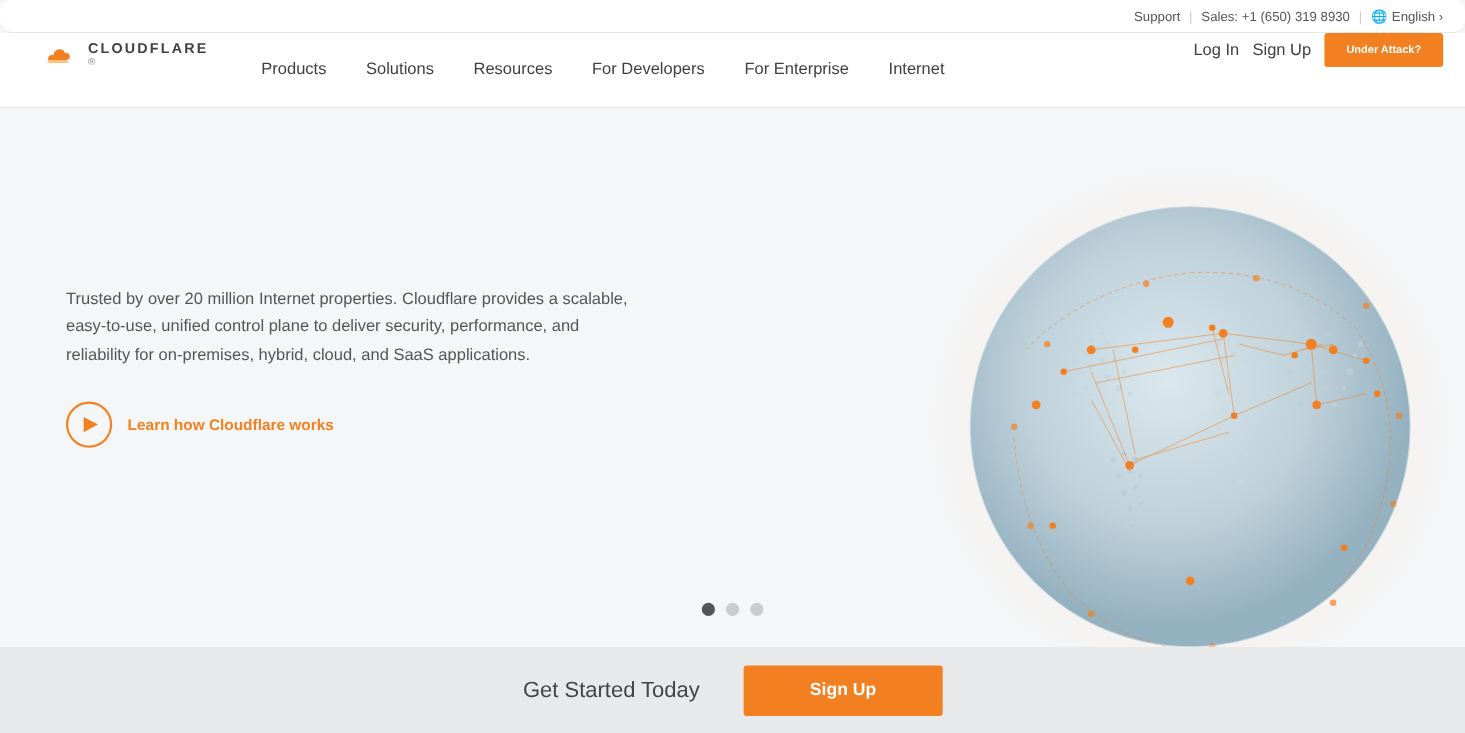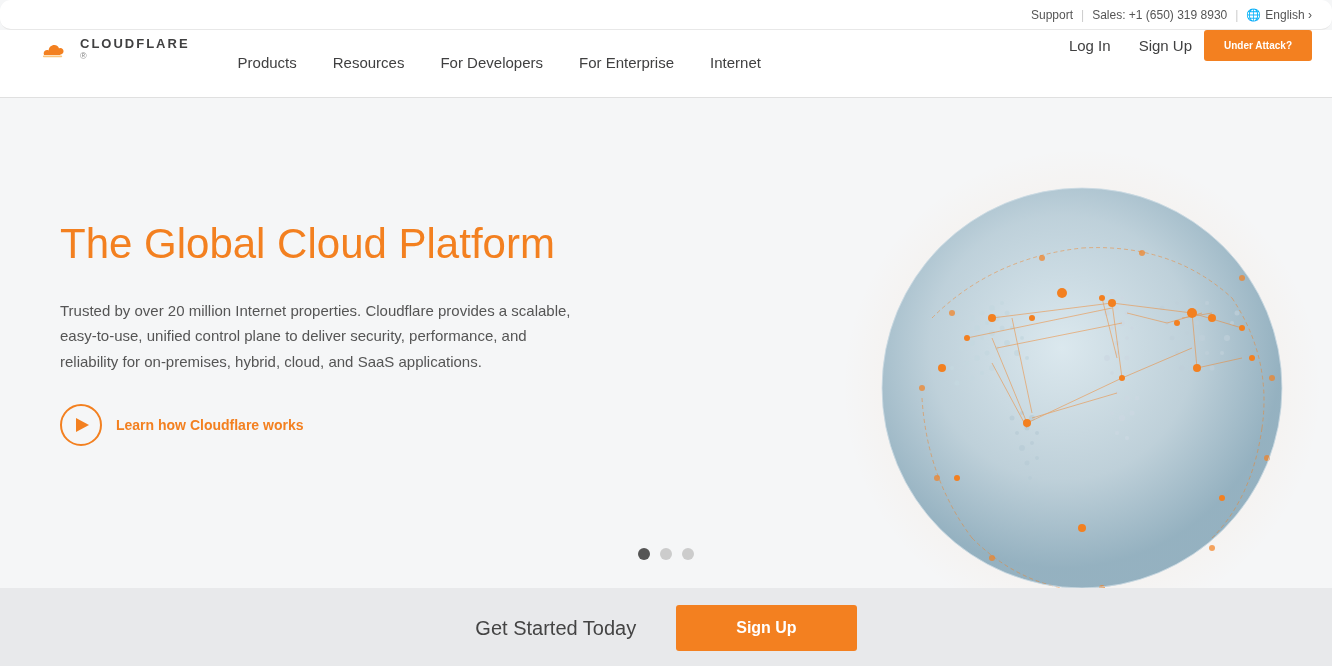--- a/index.html
+++ b/index.html
@@ -66,21 +66,20 @@
     .nav-actions {
       display: flex;
       align-items: center;
       gap: 12px;
     }
     .nav-action-link {
       color: #404041;
       text-decoration: none;
       font-size: 15px;
       cursor: pointer;
-      margin-left: 16px;
     }
     .btn-attack {
       background: #f38020;
       color: #fff;
       border: none;
       padding: 10px 20px;
       font-size: 10px;
       font-weight: bold;
       cursor: pointer;
       border-radius: 3px;
@@ -221,36 +220,36 @@
       <rect x="50" y="54" width="42" height="4" rx="2" fill="#fbad41" opacity="0.7"></rect>
     </svg>
     <div>
       <div class="logo-text" style="font-size:13px; letter-spacing:2px;">CLOUDFLARE</div>
       <div style="font-size:9px; color:#888; letter-spacing:1px;">®</div>
     </div>
   </div>
 
   <div class="nav-links">
     <a class="nav-link">Products</a>
+    <a class="nav-link">Solutions</a>
     <a class="nav-link">Resources</a>
     <a class="nav-link">For Developers</a>
     <a class="nav-link">For Enterprise</a>
     <a class="nav-link">Internet</a>
   </div>
 
   <div class="nav-actions">
     <a class="nav-action-link">Log In</a>
     <a class="nav-action-link">Sign Up</a>
     <button class="btn-attack">Under Attack?</button>
   </div>
 </nav>
 
 <div class="hero">
   <div class="hero-content">
-    <h1 class="hero-title">The Global Cloud Platform</h1>
     <p class="hero-description">Trusted by over 20 million Internet properties. Cloudflare provides a scalable, easy-to-use, unified control plane to deliver security, performance, and reliability for on-premises, hybrid, cloud, and SaaS applications.</p>
     <div class="hero-cta">
       <div class="play-btn">
         <div class="play-triangle"></div>
       </div>
       <span class="hero-cta-text">Learn how Cloudflare works</span>
     </div>
   </div>
 
   <div class="globe-area">

